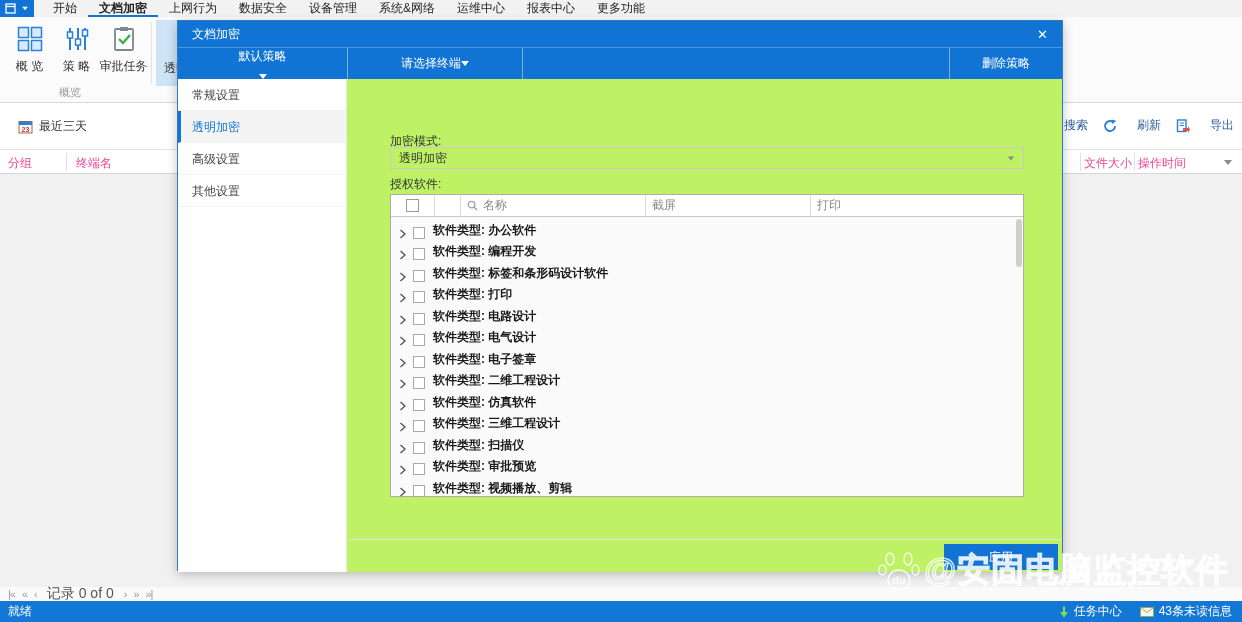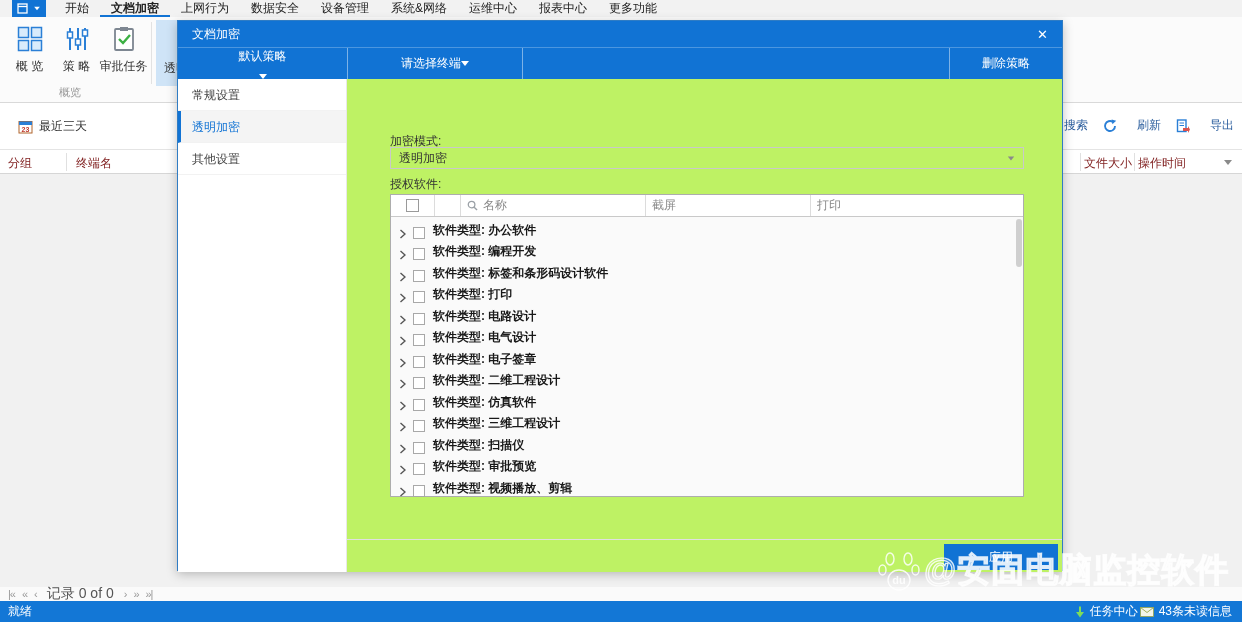--- a/index.html
+++ b/index.html
@@ -1,21 +1,21 @@
 <!DOCTYPE html>
 <html><head>
 <meta charset="utf-8">
 <style>
   * { margin:0; padding:0; box-sizing:border-box; }
   html,body { width:1242px; height:622px; overflow:hidden; }
   body { font-family:"Liberation Sans","DejaVu Sans",sans-serif; font-size:12px; color:#333; background:#f1f1f1; }
   .screen { position:relative; width:1242px; height:622px; background:#f1f1f1; }
 
   
-  .menubar { position:absolute; top:0; left:0; width:1242px; height:17px; background:#f2f2f2; display:flex; align-items:center;padding-left:12px; }
+  .menubar { position:absolute; top:0; left:0; width:1242px; height:17px; background:#f2f2f2; display:flex; align-items:center; }
   .app-btn { width:34px; height:17px; background:#1173d4; display:flex; align-items:center; justify-content:center; gap:3px; cursor:pointer; }
   .app-btn svg { display:block; }
   .tabs { display:flex; margin-left:8px; height:17px; }
   .mtab { padding:0 11px; line-height:16px; font-size:12px; color:#222; cursor:pointer; white-space:nowrap; }
   .mtab.active { border-bottom:2px solid #1173d4; font-weight:bold; }
 
   
   .ribbon { position:absolute; top:17px; left:0; width:1242px; height:86px; background:#fbfbfb; border-bottom:1px solid #d9d9d9; }
   .rb-buttons { position:absolute; top:3px; left:6px; display:flex; align-items:stretch; height:66px; }
   .rbtn { width:47px; display:flex; flex-direction:column; align-items:center; justify-content:flex-start; padding-top:6px; cursor:pointer; }
@@ -27,36 +27,36 @@
   .rb-group { position:absolute; top:68px; left:0; width:140px; text-align:center; font-size:11px; color:#999; }
 
   
   .subtoolbar { position:absolute; top:103px; left:0; width:1242px; height:46px; background:#ffffff; }
   .date-filter { position:absolute; left:18px; top:15px; display:flex; align-items:center; gap:6px; cursor:pointer; color:#333; }
   .right-tools { position:absolute; right:8px; top:14px; display:flex; align-items:center; gap:15px; }
   .tool { display:flex; align-items:center; gap:20px; cursor:pointer; color:#2b5e9e; font-size:12px; }
 
   
   .grid-header { position:absolute; top:149px; left:0; width:1242px; height:25px; background:#fff; border-top:1px solid #e4e4e4; border-bottom:1px solid #d6d6d6; }
-  .gh { position:absolute; top:5px; font-size:12px; color:#7f1d1d; cursor:pointer; white-space:nowrap;text-align:center; }
+  .gh { position:absolute; top:5px; font-size:12px; color:#ec4899; cursor:pointer; white-space:nowrap;text-align:center; }
   .gh-sep { position:absolute; top:3px; width:1px; height:18px; background:#e0e0e0; }
   .caret-g { width:0; height:0; border-left:4px solid transparent; border-right:4px solid transparent; border-top:5px solid #8a8a8a; display:inline-block; }
   .gh-caret { position:absolute; right:10px; top:10px; cursor:pointer; }
 
   .content-area { position:absolute; top:175px; left:0; width:1242px; height:412px; background:#f1f1f1; }
 
   
   .pager { position:absolute; top:587px; left:0; width:1242px; height:14px; background:#fafafa; display:flex; align-items:center; gap:7px; padding-left:8px; color:#999; font-size:11px; }
   .pic { cursor:pointer; letter-spacing:-1px; }
   .ptext { color:#555; font-size:14px; margin:0 3px; }
 
   
   .statusbar { position:absolute; top:601px; left:0; width:1242px; height:21px; background:#1377d6; color:#fff; display:flex; align-items:center; }
   .ready { margin-left:8px; font-size:12px; }
-  .sb-right { margin-left:auto; margin-right:10px; display:flex; align-items:center; gap:2px;justify-content:flex-end; }
+  .sb-right { margin-left:auto; margin-right:10px; display:flex; align-items:center; gap:18px;justify-content:flex-end; }
   .sb-item { display:flex; align-items:center; gap:5px; cursor:pointer; font-size:12px; }
 
   
   .dialog { position:absolute; left:177px; top:20px; width:886px; height:551px; background:#fff; border:1px solid #2f7cc4; box-shadow:0 3px 10px rgba(0,0,0,0.25); z-index:5; }
   .dlg-title { height:26px; background:#1173d4; color:#fff; display:flex; align-items:center; padding:0 14px; font-size:12px; }
   .dlg-close { margin-left:auto; cursor:pointer; font-size:13px; line-height:1; }
   .dlg-toolbar { height:32px; background:#1173d4; display:flex; align-items:stretch; border-top:1px solid rgba(255,255,255,0.25); }
   .dsec { display:flex; align-items:center; color:#fff; font-size:12px; cursor:pointer; }
   .dsec.s1 { width:170px; padding:0 14px; border-right:1px solid rgba(255,255,255,0.45); justify-content:space-between;flex-direction:column; }
   .dsec.s2 { width:175px; padding:0 14px; border-right:1px solid rgba(255,255,255,0.45); justify-content:center; }
@@ -271,20 +271,21 @@
       </div>
       <div class="dsp"></div>
       <div class="dsec s3">
         <span>删除策略</span>
       </div>
     </div>
     <div class="dlg-body">
       <div class="dlg-side">
         <div class="sitem">常规设置</div>
         <div class="sitem active">透明加密</div>
+        <div class="sitem">高级设置</div>
         <div class="sitem">其他设置</div>
       </div>
       <div class="dlg-content">
         <div class="flabel l1">加密模式:</div>
         <div class="fselect">
           <span>透明加密</span>
           <span class="caret-g"></span>
         </div>
         <div class="flabel l2">授权软件:</div>
 

